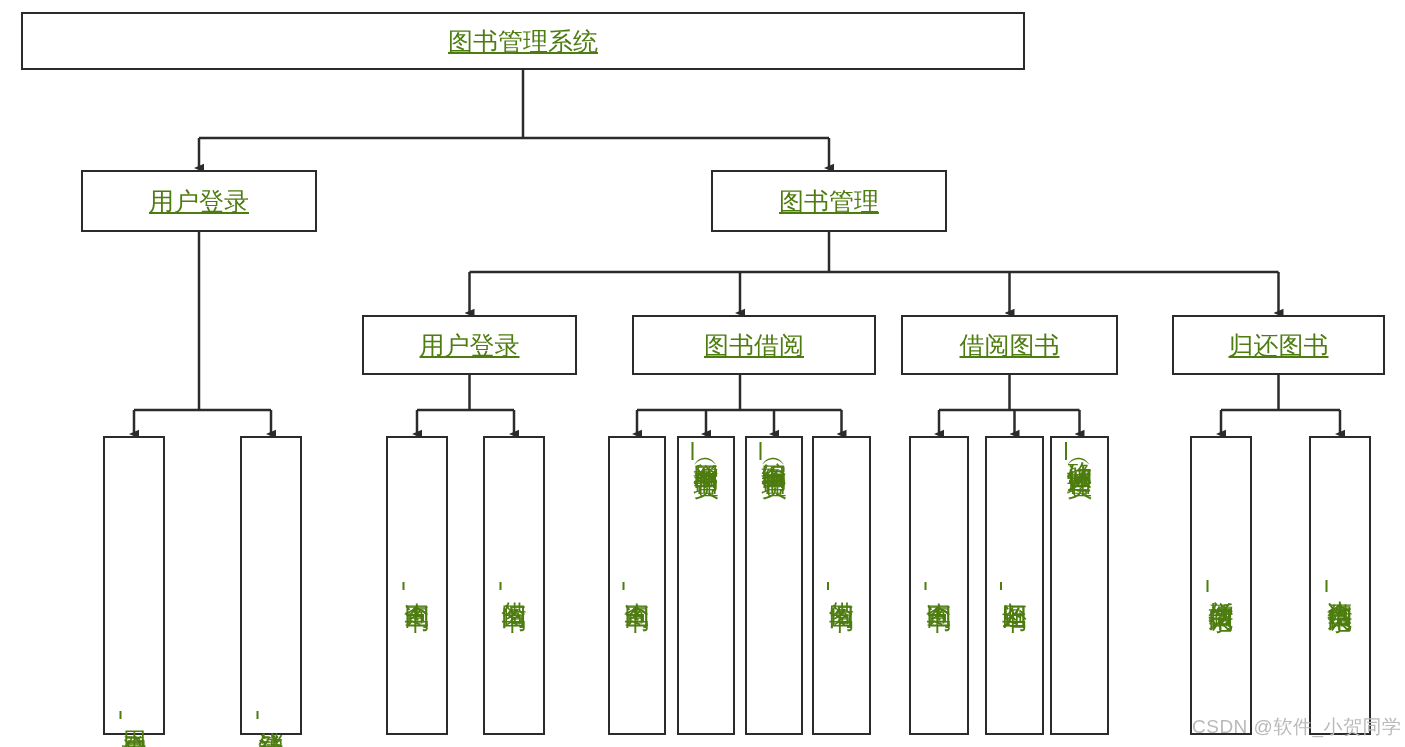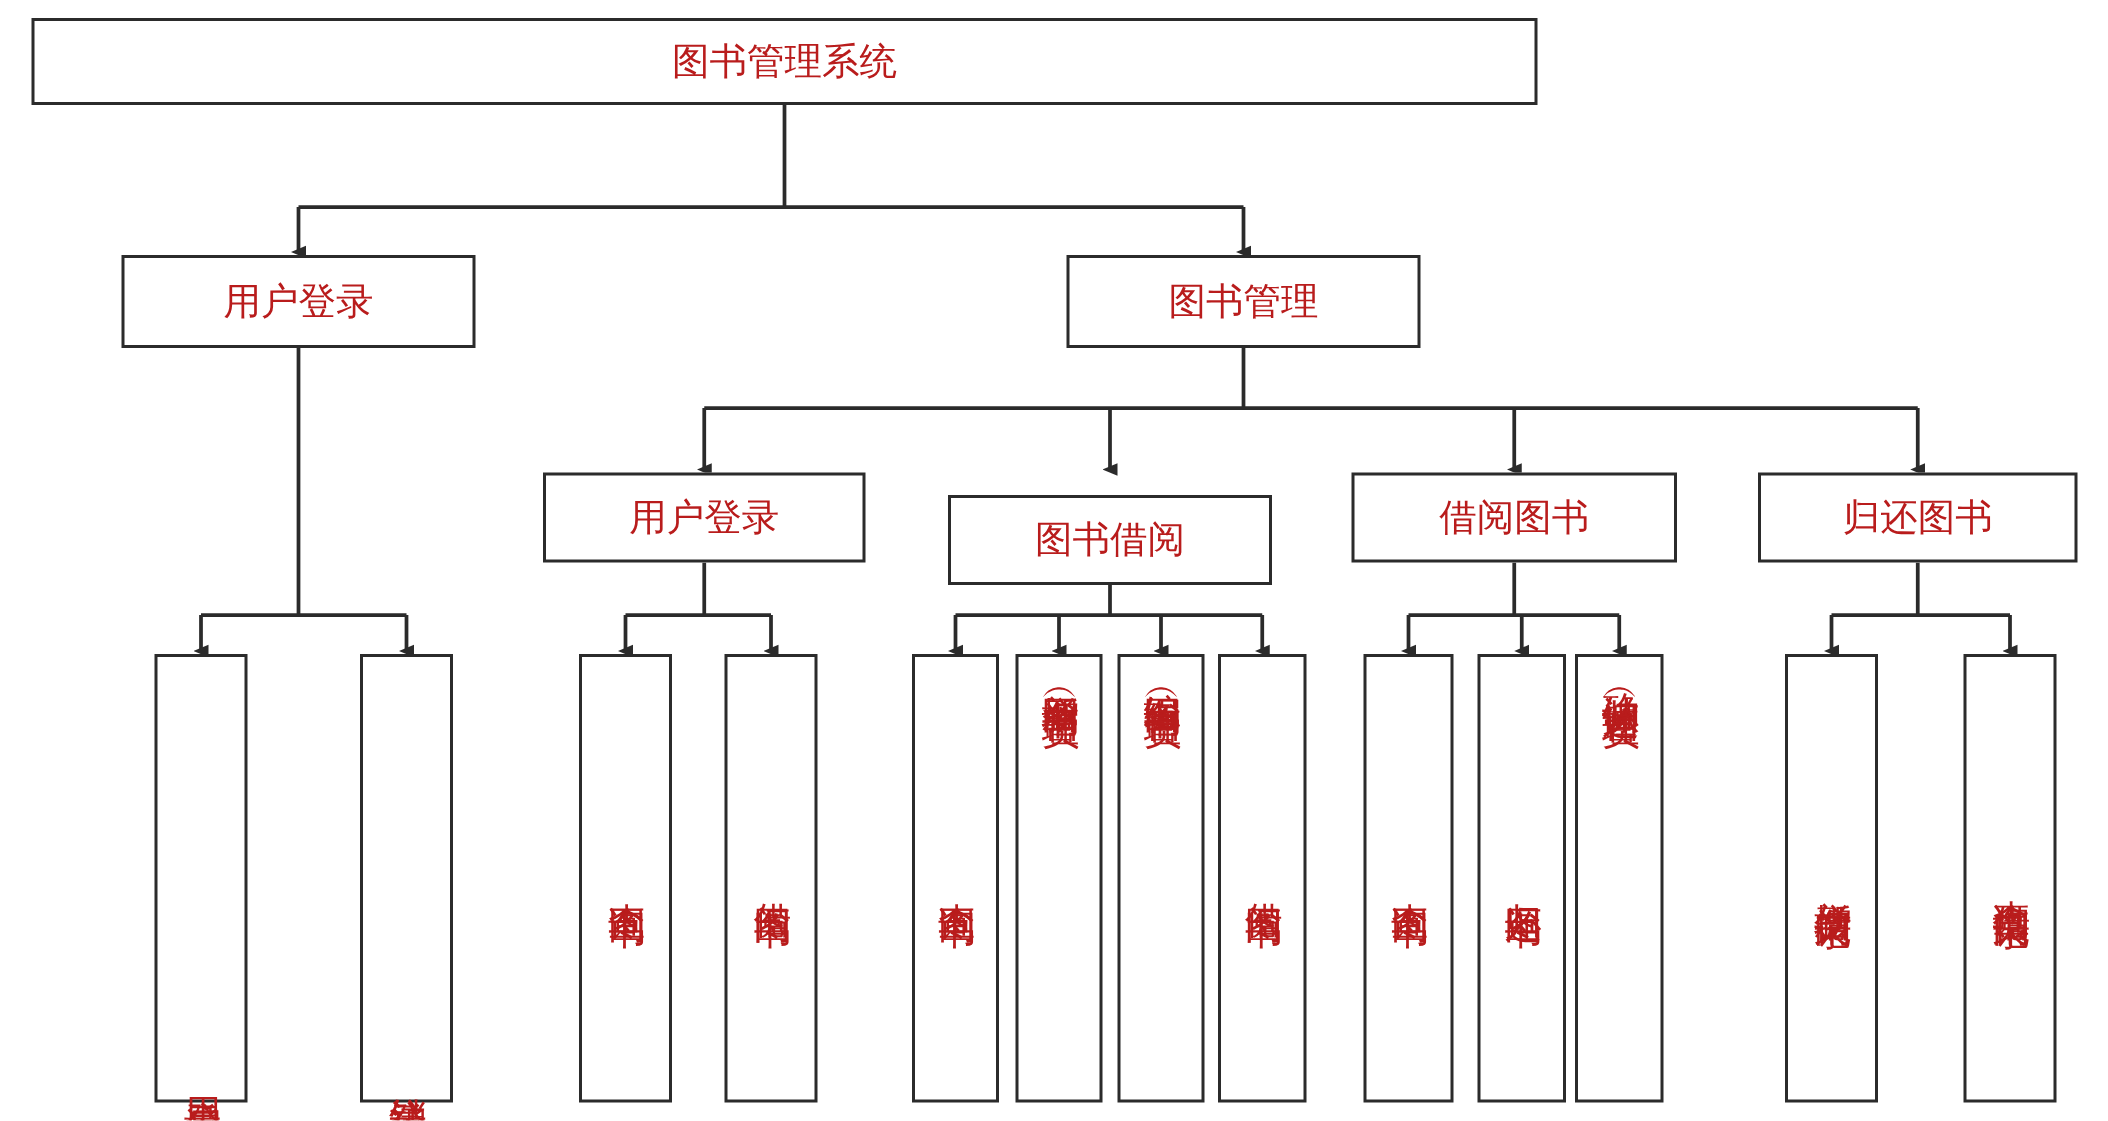--- a/index.html
+++ b/index.html
@@ -20,24 +20,25 @@
   .node {
     position: absolute;
     box-sizing: border-box;
     background: #ffffff;
     border: 2px solid #2b2b2b;
     display: flex;
     align-items: center;
     justify-content: center;
   }
   .node-label {
-    color: #b91c1c;
+    color: #4d7c0f;
     line-height: 1.05;
     text-align: right;
     white-space: nowrap;
+    text-decoration: underline;
   }
   .node.horizontal .node-label {
     font-size: 25px;
   }
   .node.vertical {
     align-items: center;
     justify-content: center;
   }
   .node.vertical .node-label {
     writing-mode: vertical-rl;
@@ -123,21 +124,21 @@
       </div>
       <div class="node horizontal" style="left: 81px; top: 170px; width: 236px; height: 62px;">
         <span class="node-label">用户登录</span>
       </div>
       <div class="node horizontal" style="left: 711px; top: 170px; width: 236px; height: 62px;">
         <span class="node-label">图书管理</span>
       </div>
       <div class="node horizontal" style="left: 362px; top: 315px; width: 215px; height: 60px;">
         <span class="node-label">用户登录</span>
       </div>
-      <div class="node horizontal" style="left: 632px; top: 330px; width: 216px; height: 60px;">
+      <div class="node horizontal" style="left: 632px; top: 315px; width: 244px; height: 60px;">
         <span class="node-label">图书借阅</span>
       </div>
       <div class="node horizontal" style="left: 901px; top: 315px; width: 217px; height: 60px;">
         <span class="node-label">借阅图书</span>
       </div>
       <div class="node horizontal" style="left: 1172px; top: 315px; width: 213px; height: 60px;">
         <span class="node-label">归还图书</span>
       </div>
       <div class="node vertical align-bottom" style="left: 103px; top: 436px; width: 62px; height: 299px;">
         <span class="node-label">用户登录</span>
@@ -173,13 +174,14 @@
         <span class="node-label">确认归还（管理员）</span>
       </div>
       <div class="node vertical" style="left: 1190px; top: 436px; width: 62px; height: 299px;">
         <span class="node-label">新增借阅记录</span>
       </div>
       <div class="node vertical" style="left: 1309px; top: 436px; width: 62px; height: 299px;">
         <span class="node-label">查询借阅记录</span>
       </div>
     </div>
 
+  <div class="watermark" style="left: 1192px; top: 714px; color: rgb(185, 185, 185);">CSDN @软件_小贺同学</div>
 </div>
 
 </body></html>

